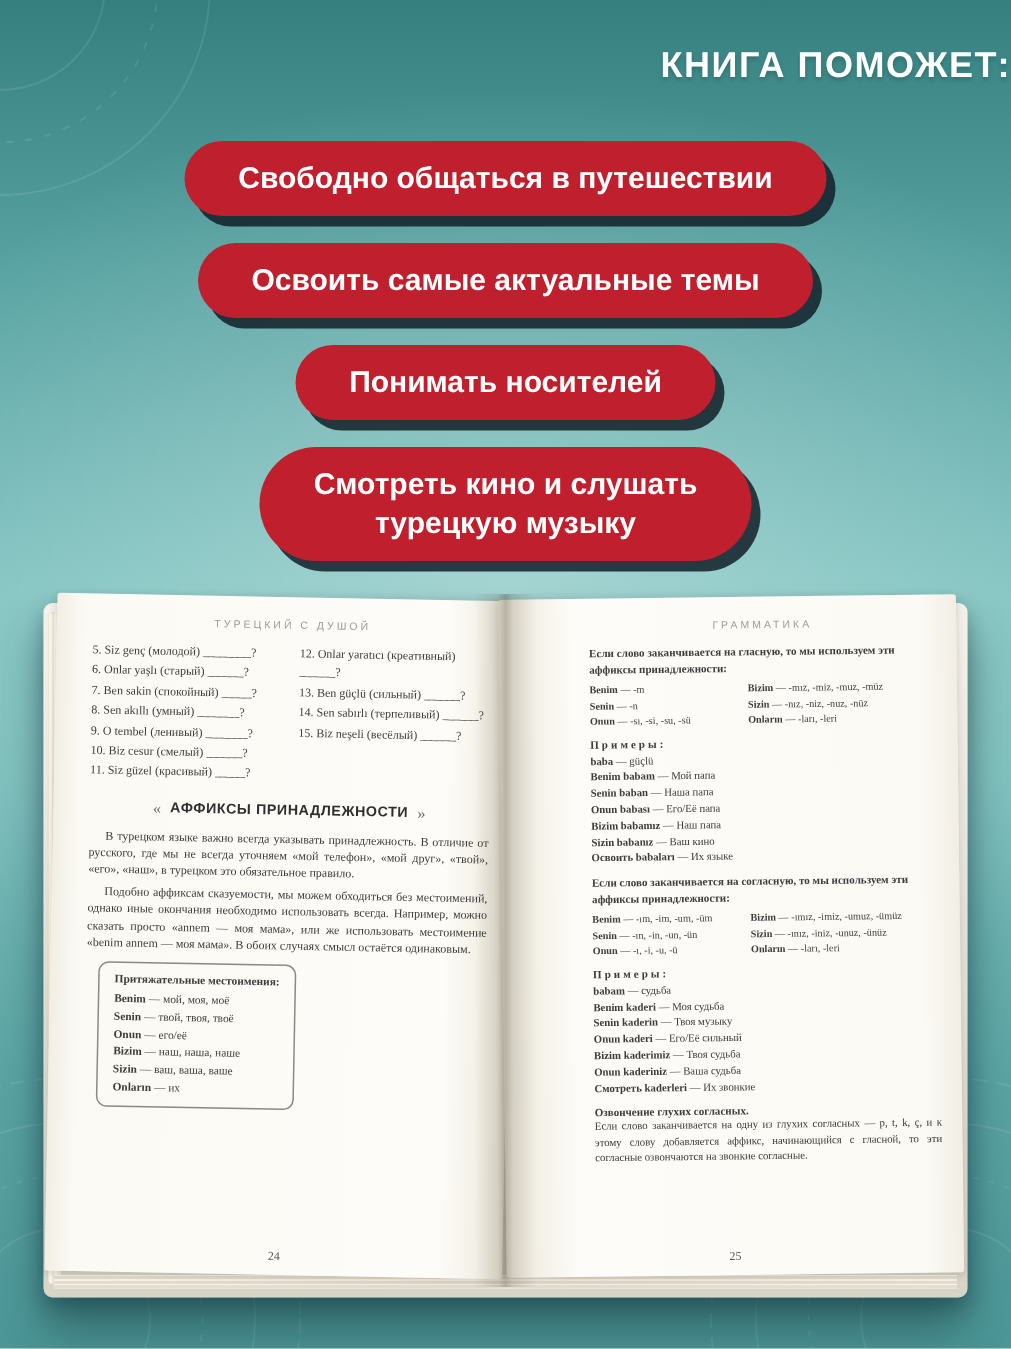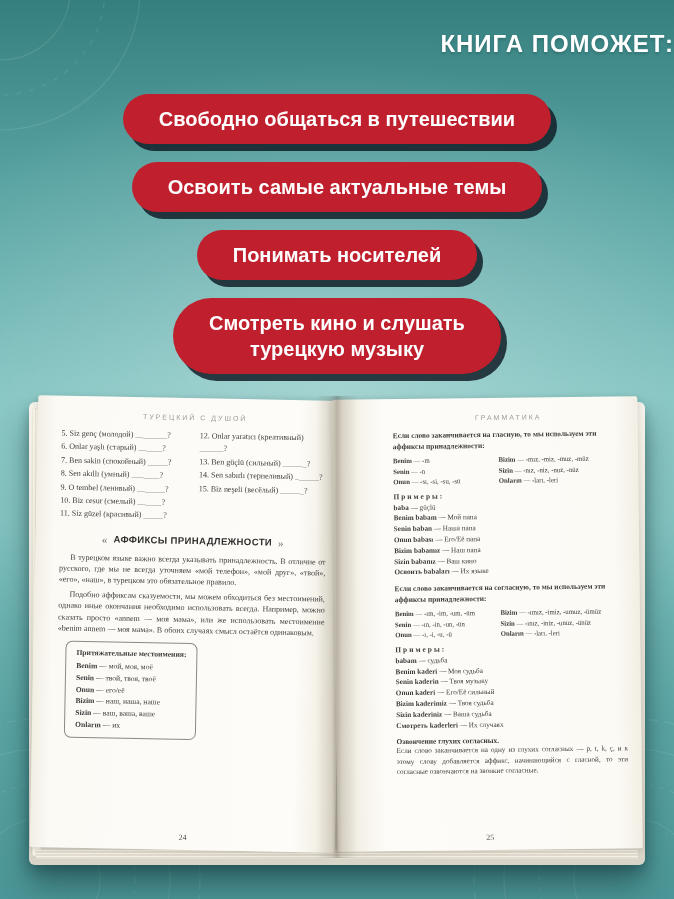--- a/index.html
+++ b/index.html
@@ -240,22 +240,22 @@
     </div>
 
     <div class="examples-label">Примеры:</div>
     <div class="examples">
 
     <div class="tr-line"><b>babam</b> <span>— судьба</span></div>
         <div class="tr-line"><b>Benim kaderi</b> <span>— Моя судьба</span></div>
         <div class="tr-line"><b>Senin kaderin</b> <span>— Твоя музыку</span></div>
         <div class="tr-line"><b>Onun kaderi</b> <span>— Его/Её сильный</span></div>
         <div class="tr-line"><b>Bizim kaderimiz</b> <span>— Твоя судьба</span></div>
-        <div class="tr-line"><b>Sizin kaderiniz</b> <span>— Ваша судьба</span></div>
-        <div class="tr-line"><b>Смотреть kaderleri</b> <span>— Их случаях</span></div>
+        <div class="tr-line"><b>Onun kaderiniz</b> <span>— Ваша судьба</span></div>
+        <div class="tr-line"><b>Смотреть kaderleri</b> <span>— Их звонкие</span></div>
       </div>
 
     <div class="voicing-heading">Озвончение глухих согласных.</div>
     <p class="para-r">Если слово заканчивается на одну из глухих согласных — p, t, k, ç, и к этому слову добавляется аффикс, начинающийся с гласной, то эти согласные озвончаются на звонкие согласные.</p>
 
     <div class="pg-num">25</div>
   </div>
 
   <div class="spine"></div>
 </div>

